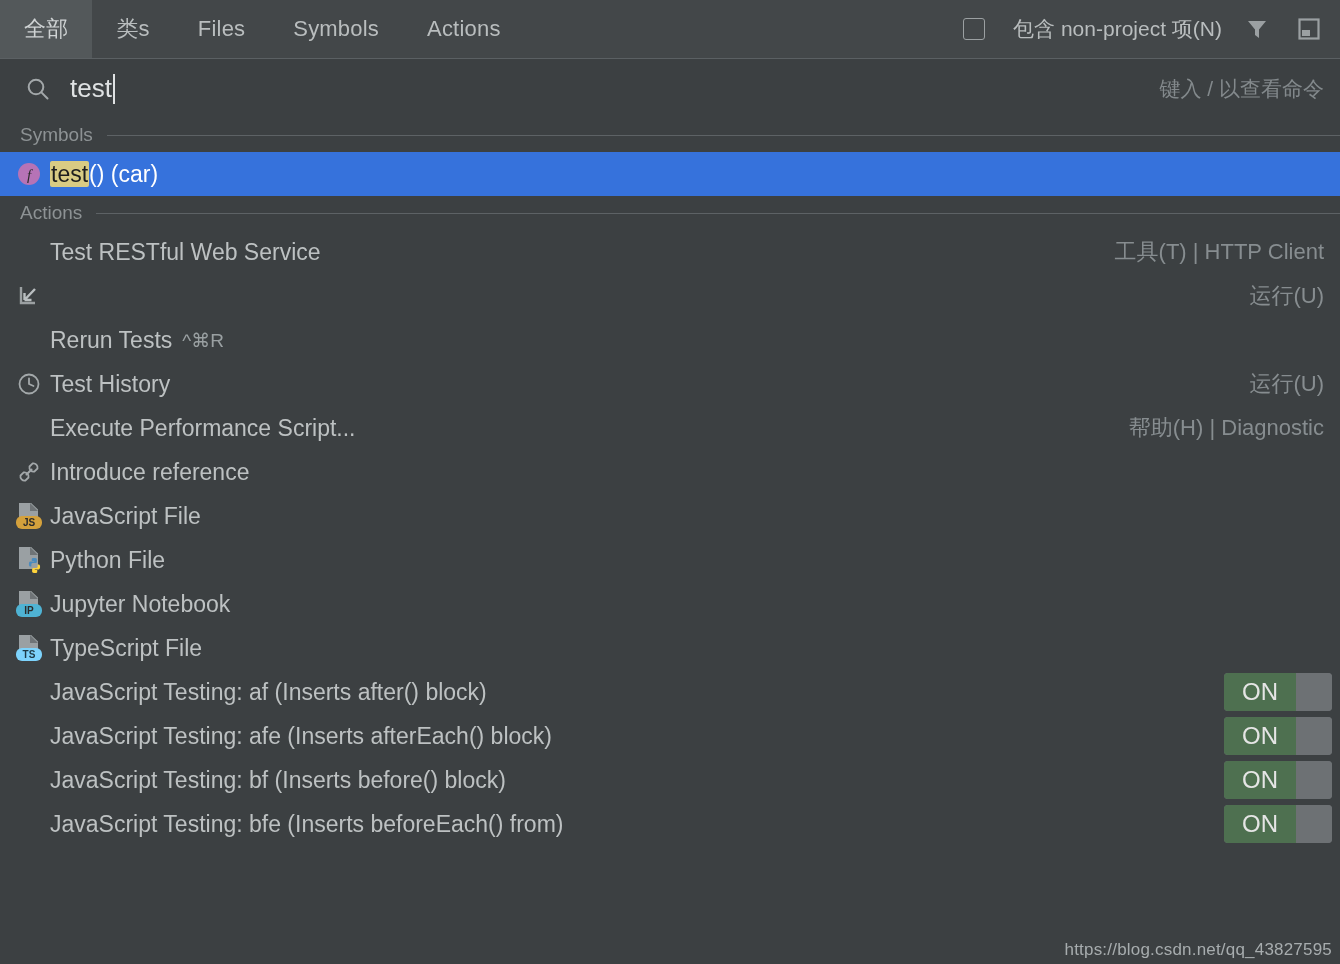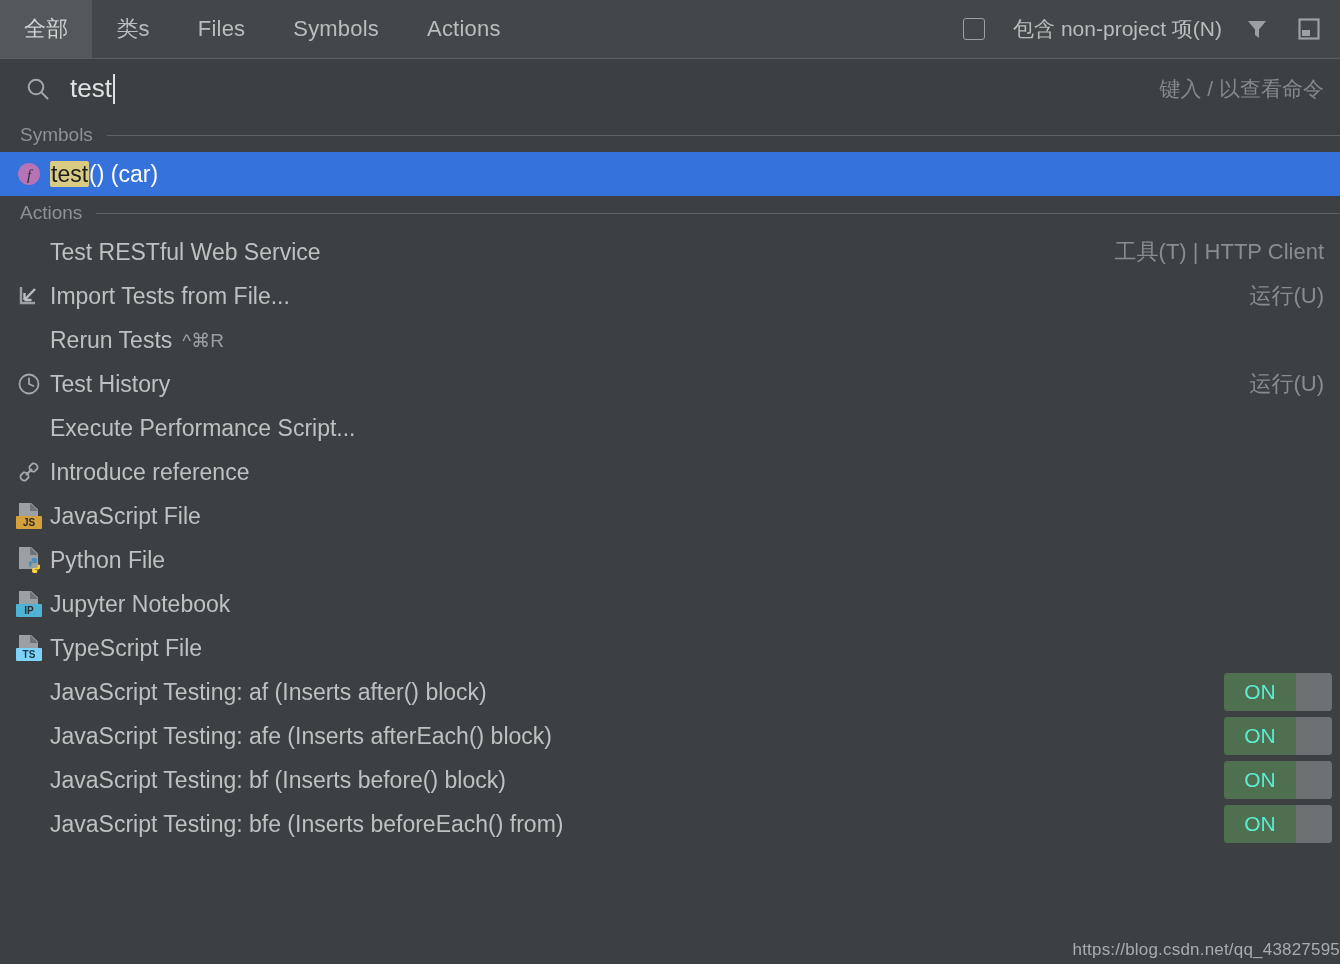--- a/index.html
+++ b/index.html
@@ -154,62 +154,62 @@
     background: #6d7174;
     display: flex;
     align-items: stretch;
     overflow: hidden;
     margin-right: 0;
   }
   .toggle .on {
     flex: 0 0 72px;
     background: #4e7050;
     display: flex; align-items: center; justify-content: center;
-    color: #5eead4;
-    font-size: 21px;
+    color: #e5e5e5;
+    font-size: 24px;
   }
   .toggle .knob { flex: 1 1 auto; background: #6d7174; }
 
   
   .ficon { position: relative; width: 26px; height: 26px; }
   .ficon .page {
     position: absolute; left: 3px; top: 0;
     width: 19px; height: 22px;
     background: #9aa0a3;
     clip-path: polygon(0 0, 64% 0, 100% 30%, 100% 100%, 0 100%);
   }
   .ficon .fold {
     position: absolute; left: 14px; top: 0;
     width: 8px; height: 8px;
     background: #6f7477;
     clip-path: polygon(0 0, 100% 100%, 0 100%);
   }
   .ficon .badge {
     position: absolute; left: 0; bottom: 0;
     width: 26px; height: 13px;
-    border-radius: 1px;
+    border-radius: 6px;
     display: flex; align-items: center; justify-content: center;
     font-size: 10px;
     font-weight: bold;
     font-family: "Liberation Sans", sans-serif;
     color: #2b2b2b;
     line-height: 1;
   }
   .badge.js { background: #d4a13c; }
   .badge.ip { background: #4fb3d4; }
   .badge.ts { background: #7dd3fc; color:#1e3a46; }
   .pysnake {
     position: absolute; right: -1px; bottom: -1px;
     width: 17px; height: 17px;
   }
 
   
   .watermark {
     position: absolute;
-    right: 0;
+    right: 8px;
     bottom: 4px;
     font-size: 17px;
     color: #a7acae;
     letter-spacing: .2px;
     white-space: nowrap;
   }
 </style>
 </head>
 <body>
 
@@ -291,41 +291,41 @@
         <span class="row-label">Test RESTful Web Service</span>
         <span class="row-right">工具(T) | HTTP Client</span>
       </div>
       <div class="row">
         <span class="row-icon">
           <svg width="26" height="26" viewBox="0 0 26 26">
             <path d="M5 4 L5 20 L19 20" fill="none" stroke="#9ba0a2" stroke-width="2.4"></path>
             <path d="M19 6 L8.5 17 M8.5 17 L8.5 10 M8.5 17 L15.5 17" fill="none" stroke="#b9bec0" stroke-width="2.4"></path>
           </svg>
         </span>
-        <span class="row-label">Import Tests from File...</span>
         <span class="row-right">运行(U)</span>
       </div>
       <div class="row">
         <span class="row-icon empty"></span>
         <span class="row-label">Rerun Tests</span>
         <span class="shortcut">^⌘R</span>
       </div>
       <div class="row">
         <span class="row-icon">
           <svg width="26" height="26" viewBox="0 0 26 26">
             <circle cx="13" cy="13" r="9.5" fill="none" stroke="#a3a8aa" stroke-width="1.8"></circle>
             <path d="M13 7.5 L13 13 L17.5 15" fill="none" stroke="#a3a8aa" stroke-width="1.8" stroke-linecap="round"></path>
           </svg>
         </span>
         <span class="row-label">Test History</span>
         <span class="row-right">运行(U)</span>
       </div>
       <div class="row">
         <span class="row-icon empty"></span>
         <span class="row-label">Execute Performance Script...</span>
+        <span class="row-right">帮助(H) | Diagnostic</span>
       </div>
       <div class="row">
         <span class="row-icon">
           <svg width="26" height="26" viewBox="0 0 26 26">
             <g fill="none" stroke="#a3a8aa" stroke-width="2" stroke-linecap="round">
               <path d="M10.5 15.5 L15.5 10.5"></path>
               <path d="M13.5 7.5 L16.5 4.5 a4.2 4.2 0 0 1 5 5 L18.5 12.5 a4.2 4.2 0 0 1 -5 -5 z" stroke-width="1.8"></path>
               <path d="M12.5 18.5 L9.5 21.5 a4.2 4.2 0 0 1 -5 -5 L7.5 13.5 a4.2 4.2 0 0 1 5 5 z" stroke-width="1.8"></path>
             </g>
           </svg>

